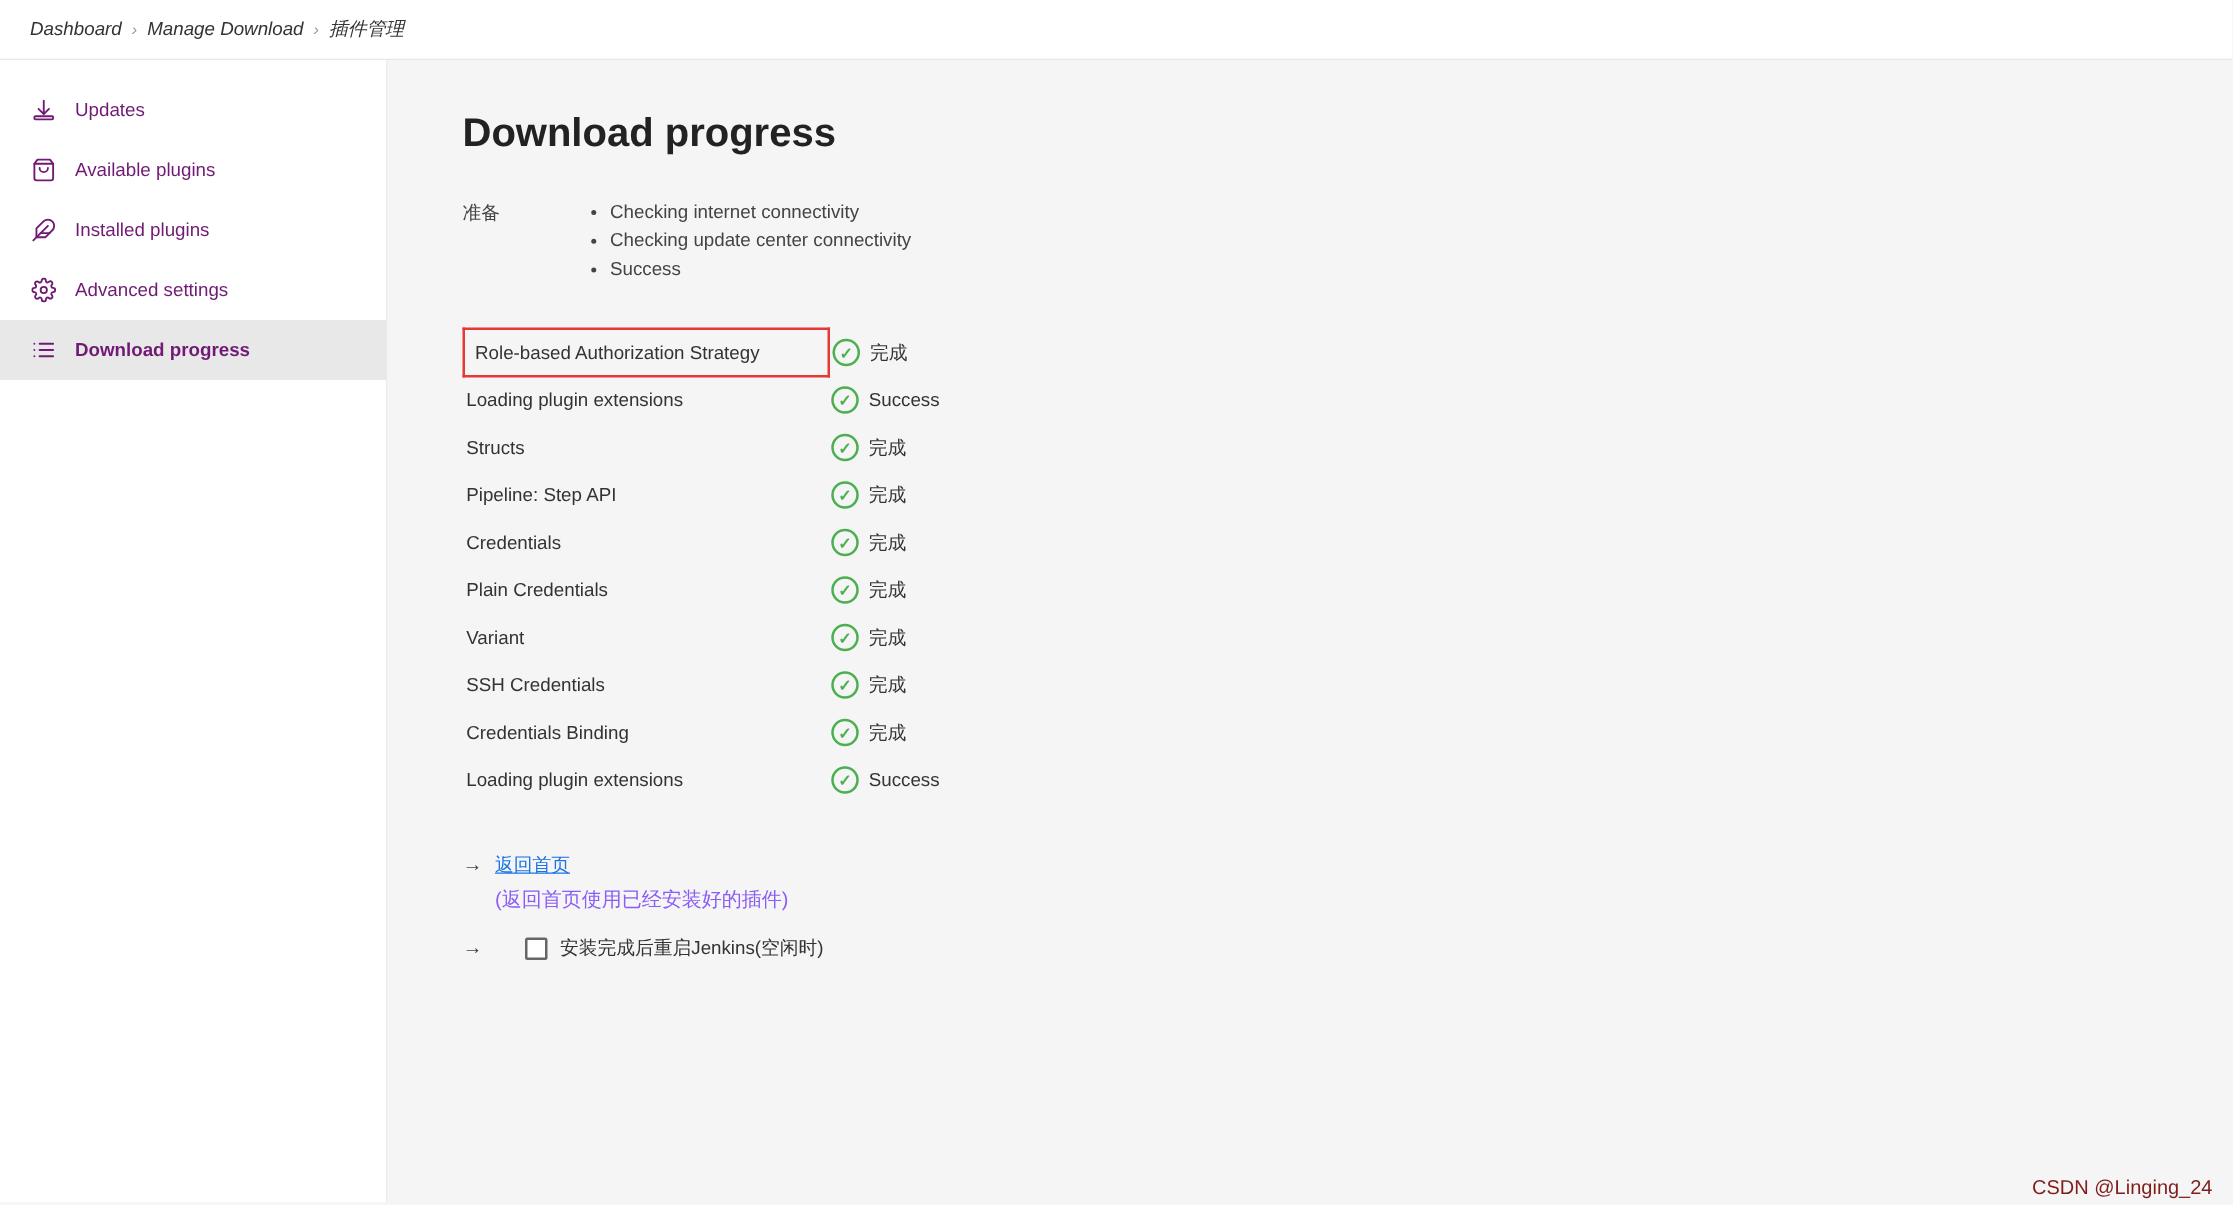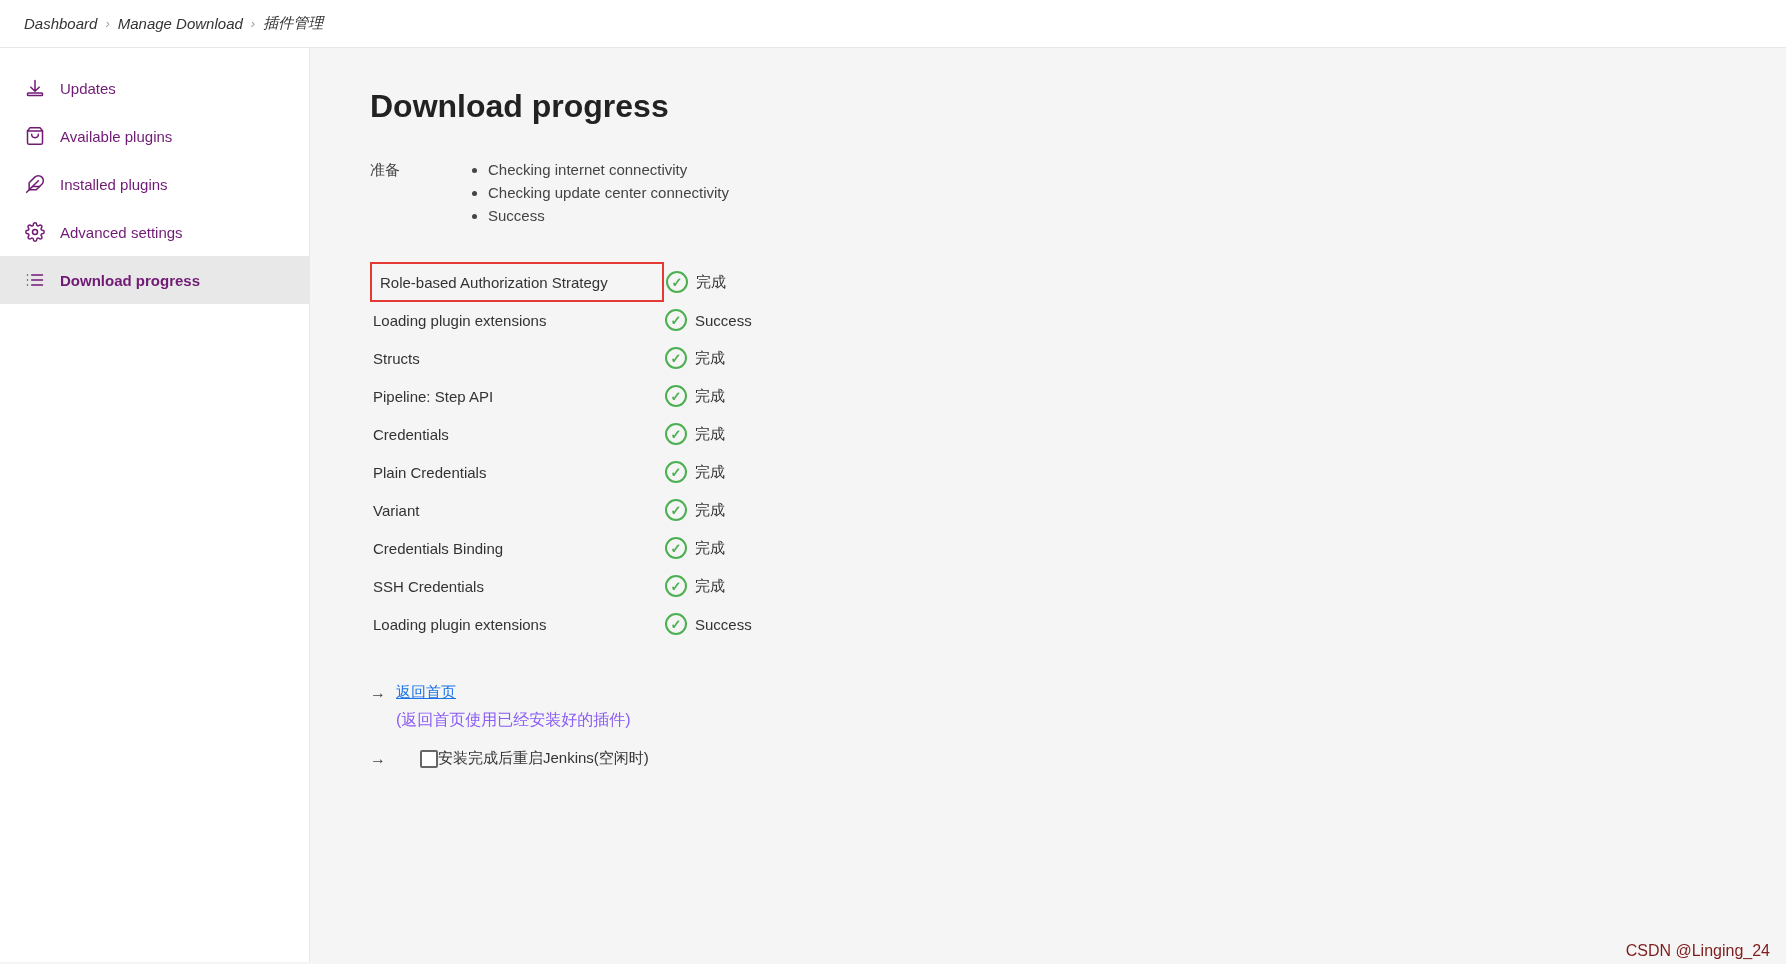--- a/index.html
+++ b/index.html
@@ -161,21 +161,21 @@
     .footer-sub {
       color: #8b5cf6;
       font-size: 16px;
       margin-left: 26px;
       margin-top: -10px;
       margin-bottom: 18px;
     }
     .checkbox-wrapper {
       display: flex;
       align-items: center;
-      gap: 0;
+      gap: 10px;
       padding-left: 24px;
     }
     .checkbox {
       width: 18px;
       height: 18px;
       border: 2px solid #666;
       border-radius: 2px;
       background: #fff;
       flex-shrink: 0;
     }
@@ -326,30 +326,30 @@
           <tr>
             <td class="plugin-name">Variant</td>
             <td>
               <div class="plugin-status">
                 <div class="check-icon"></div>
                 <span>完成</span>
               </div>
             </td>
           </tr>
           <tr>
+            <td class="plugin-name">SSH Credentials</td>
+            <td>
+              <div class="plugin-status">
+                <div class="check-icon"></div>
+                <span>完成</span>
+              </div>
+            </td>
+          </tr>
+          <tr>
             <td class="plugin-name">Credentials Binding</td>
-            <td>
-              <div class="plugin-status">
-                <div class="check-icon"></div>
-                <span>完成</span>
-              </div>
-            </td>
-          </tr>
-          <tr>
-            <td class="plugin-name">SSH Credentials</td>
             <td>
               <div class="plugin-status">
                 <div class="check-icon"></div>
                 <span>完成</span>
               </div>
             </td>
           </tr>
           <tr>
             <td class="plugin-name">Loading plugin extensions</td>
             <td>

